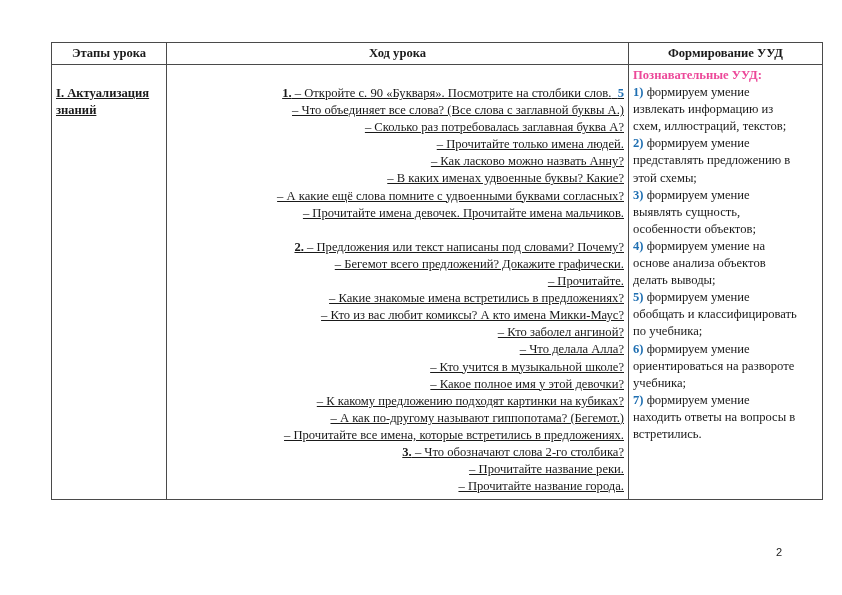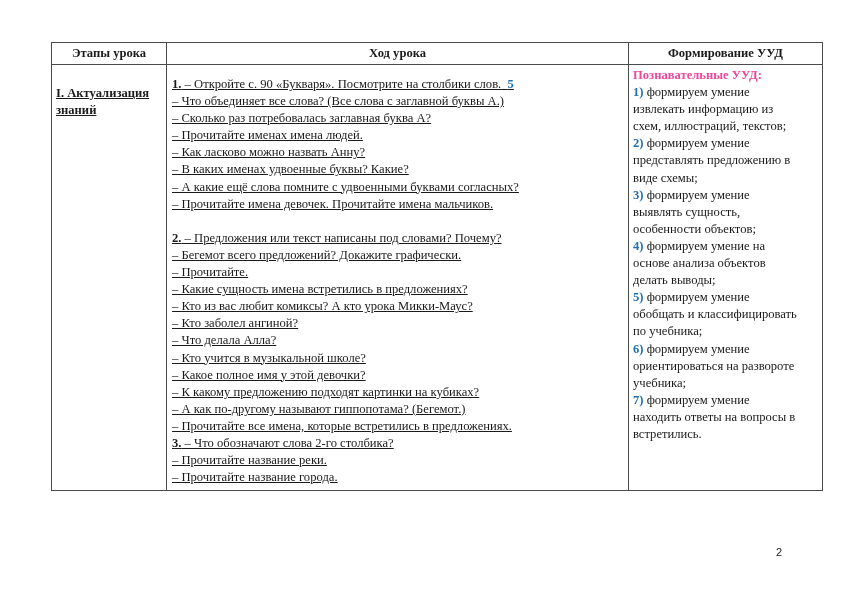--- a/index.html
+++ b/index.html
@@ -45,21 +45,22 @@
     }
     col.c1 { width: 115px; }
     col.c2 { width: 462px; }
     col.c3 { width: 194px; }
 
     td.stage {
       padding: 20px 3px 0 4px;
       font-weight: bold;
     }
     td.progress {
-      padding: 11px 4px 4px 5px;
+      padding: 20px 4px 4px 5px;
+      text-align: right;
     }
     td.uud {
       padding: 2px 4px 4px 4px;
     }
     .line {
       display: block;
       white-space: nowrap;
       text-decoration: underline;
     }
     .gap { display: block; height: 17.1px; }
@@ -103,34 +104,34 @@
           <span class="line">I. Актуализация</span>
           <span class="line">знаний</span>
         </td>
 
         <td class="progress">
 
           <div>
             <span class="line"><span class="num">1.</span><span> – Откройте с. 90 «Букваря». Посмотрите на столбики слов.</span>&nbsp;&nbsp;<span class="blue">5</span></span>
             <span class="line">– Что объединяет все слова? (Все слова с заглавной буквы А.)</span>
             <span class="line">– Сколько раз потребовалась заглавная буква А?</span>
-            <span class="line">– Прочитайте именах имена людей.</span>
+            <span class="line">– Прочитайте только имена людей.</span>
             <span class="line">– Как ласково можно назвать Анну?</span>
             <span class="line">– В каких именах удвоенные буквы? Какие?</span>
             <span class="line">– А какие ещё слова помните с удвоенными буквами согласных?</span>
             <span class="line">– Прочитайте имена девочек. Прочитайте имена мальчиков.</span>
           </div>
           <span class="gap"></span>
 
           <div>
             <span class="line"><span class="num">2.</span><span> – Предложения или текст написаны под словами? Почему?</span></span>
             <span class="line">– Бегемот всего предложений? Докажите графически.</span>
             <span class="line">– Прочитайте.</span>
-            <span class="line">– Какие сущность имена встретились в предложениях?</span>
-            <span class="line">– Кто из вас любит комиксы? А кто урока Микки-Маус?</span>
+            <span class="line">– Какие знакомые имена встретились в предложениях?</span>
+            <span class="line">– Кто из вас любит комиксы? А кто имена Микки-Маус?</span>
             <span class="line">– Кто заболел ангиной?</span>
             <span class="line">– Что делала Алла?</span>
             <span class="line">– Кто учится в музыкальной школе?</span>
             <span class="line">– Какое полное имя у этой девочки?</span>
             <span class="line">– К какому предложению подходят картинки на кубиках?</span>
             <span class="line">– А как по-другому называют гиппопотама? (Бегемот.)</span>
             <span class="line">– Прочитайте все имена, которые встретились в предложениях.</span>
           </div>
 
           <div>
@@ -144,21 +145,21 @@
           <span class="uud-title">Познавательные УУД:</span>
 
           <div>
             <span class="uud-line"><span class="uud-num">1)</span><span> формируем умение</span></span>
             <span class="uud-line">извлекать информацию из</span>
             <span class="uud-line">схем, иллюстраций, текстов;</span>
           </div>
           <div>
             <span class="uud-line"><span class="uud-num">2)</span><span> формируем умение</span></span>
             <span class="uud-line">представлять предложению в</span>
-            <span class="uud-line">виде схемы;</span>
+            <span class="uud-line">этой схемы;</span>
           </div>
           <div>
             <span class="uud-line"><span class="uud-num">3)</span><span> формируем умение</span></span>
             <span class="uud-line">выявлять сущность,</span>
             <span class="uud-line">особенности объектов;</span>
           </div>
           <div>
             <span class="uud-line"><span class="uud-num">4)</span><span> формируем умение на</span></span>
             <span class="uud-line">основе анализа объектов</span>
             <span class="uud-line">делать выводы;</span>

